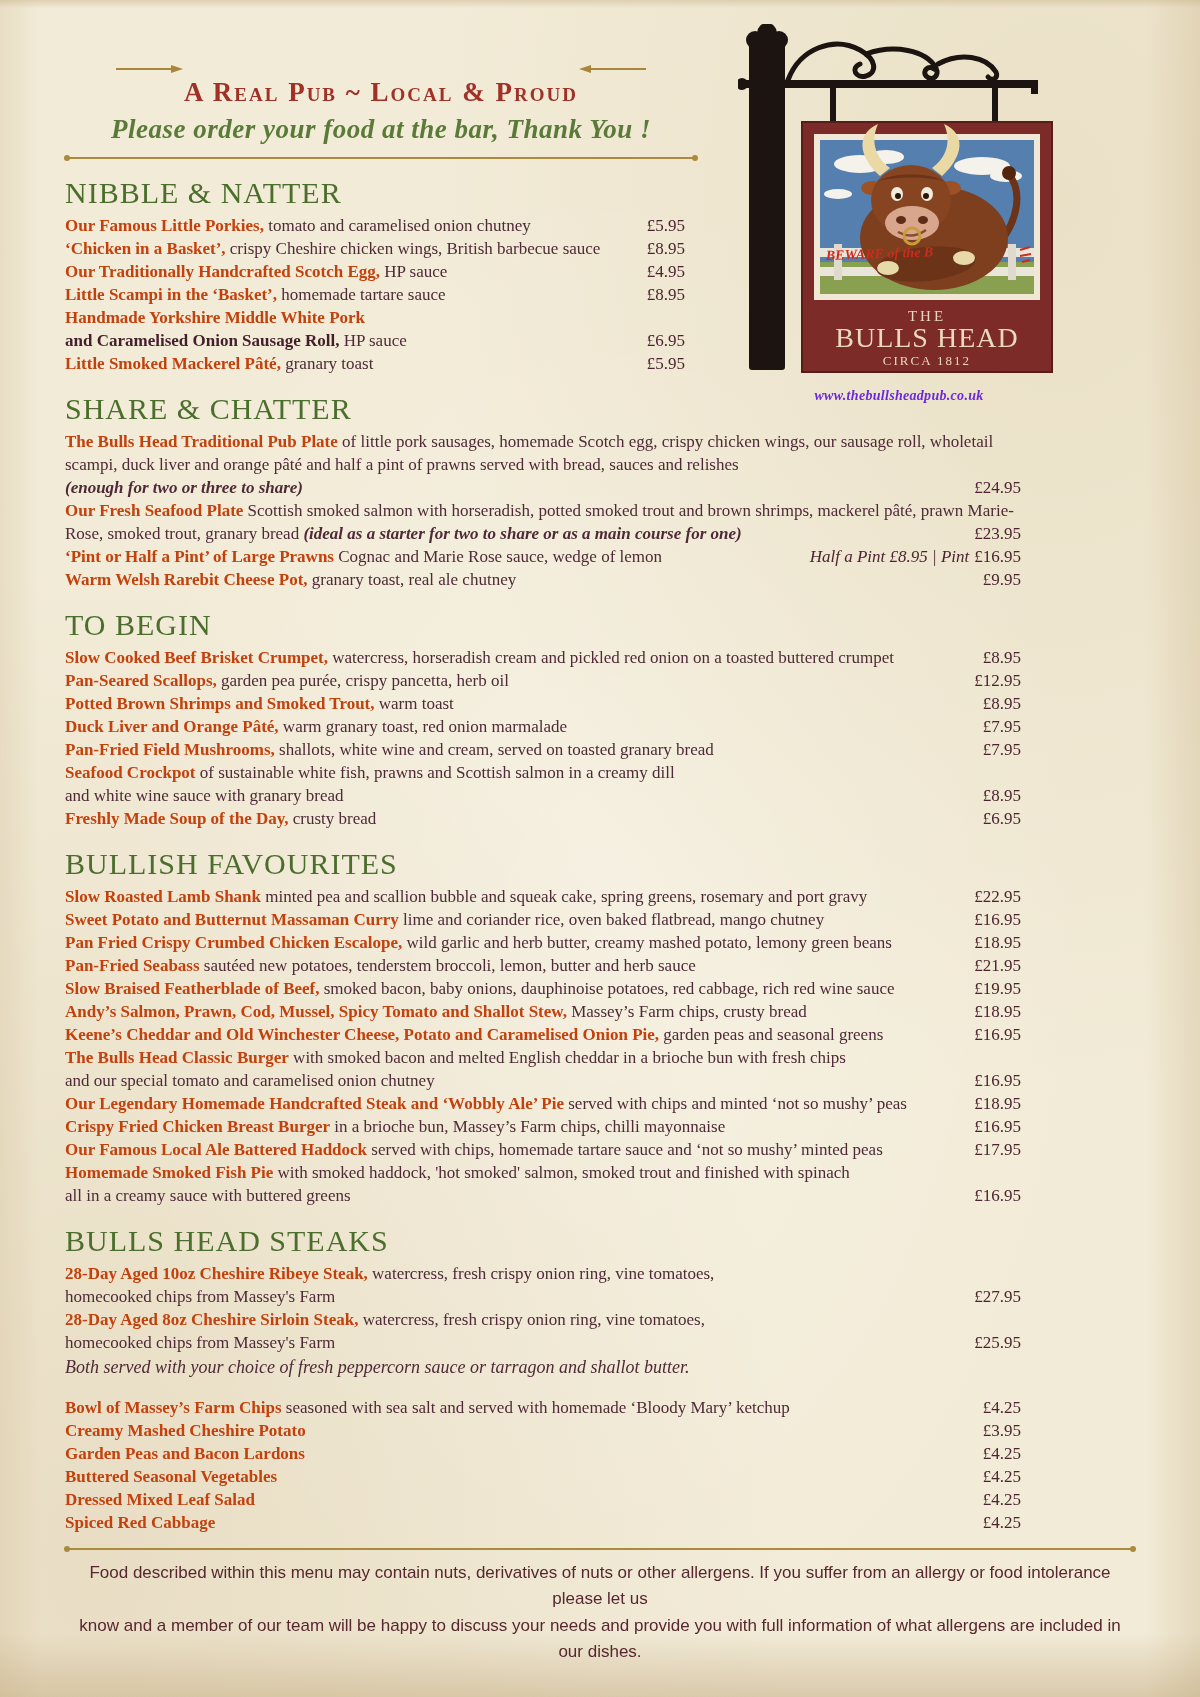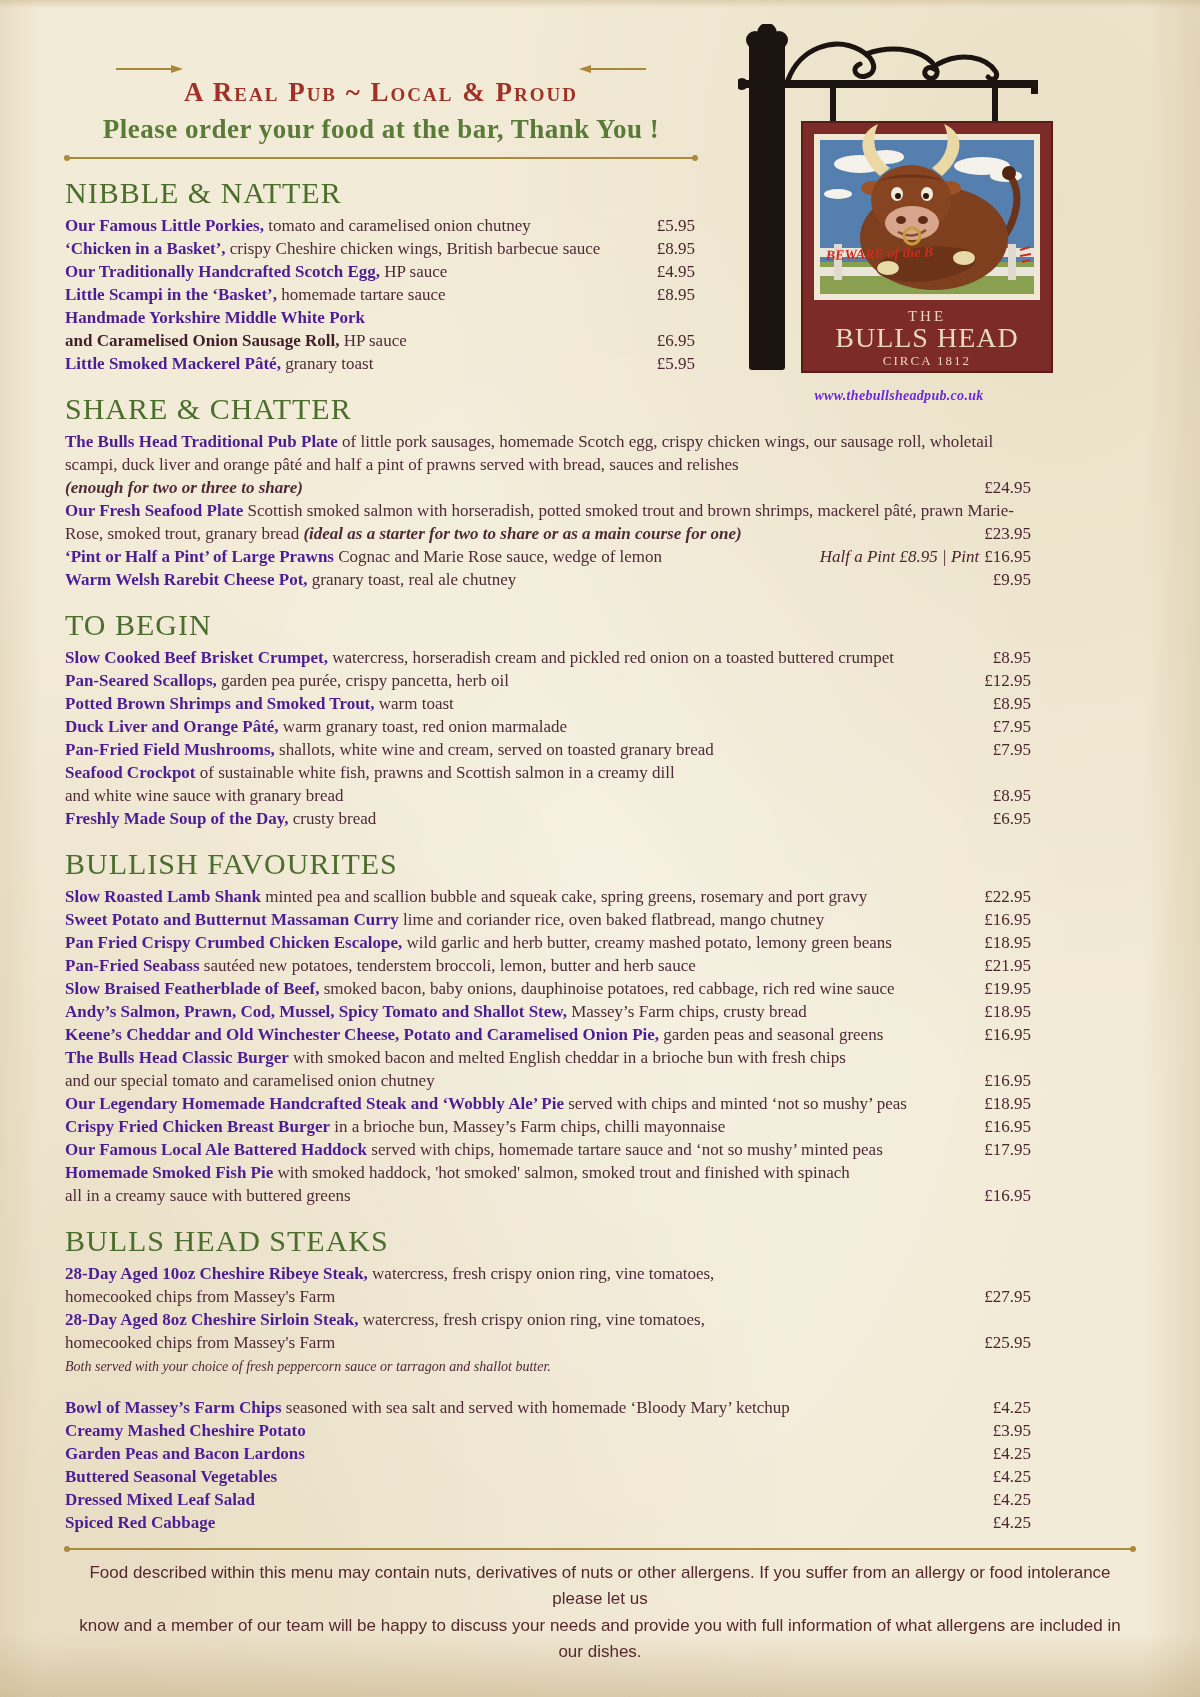--- a/index.html
+++ b/index.html
@@ -18,46 +18,46 @@
   }
   .hdr{margin:30px 0 0 65px;width:632px;text-align:center;}
   .title{margin:0;font-size:50px;font-weight:normal;color:#4b1b22;letter-spacing:1px;line-height:1.04;white-space:nowrap;}
   .title .tat{font-style:italic;color:#9e2b21;font-size:39px;letter-spacing:0;padding:0 2px;}
   .tagline-row{display:flex;align-items:center;justify-content:center;gap:12px;margin-top:4px;}
   .tagline-text{font-variant:small-caps;font-weight:bold;font-size:27px;letter-spacing:2px;color:#9f3127;white-space:nowrap;margin-top:47px;}
   .orn{display:inline-block;width:56px;height:2px;background:#a8873b;position:relative;}
   .orn::after{content:"";position:absolute;top:-3px;width:0;height:0;border-top:4px solid transparent;border-bottom:4px solid transparent;}
   .orn-l::after{right:-11px;border-left:12px solid #a8873b;}
   .orn-r::after{left:-11px;border-right:12px solid #a8873b;}
-  .script{margin-top:6px;font-size:27px;font-weight:bold;color:#5a7a38;letter-spacing:.5px;white-space:nowrap;}
+  .script{margin-top:6px;font-size:27px;font-style:italic;font-weight:bold;color:#5a7a38;letter-spacing:.5px;white-space:nowrap;}
   .gold-rule{height:2px;background:#ab8a3e;position:relative;margin-top:12px;}
   .gold-rule::before,.gold-rule::after{content:"";position:absolute;top:-2px;width:6px;height:6px;border-radius:50%;background:#ab8a3e;}
   .gold-rule::before{left:-1px;}
   .gold-rule::after{right:-1px;}
 
   
   .sign-wrap{position:absolute;left:738px;top:24px;width:322px;text-align:center;}
   .website{margin-top:8px;font-style:italic;font-weight:bold;font-size:14px;color:#6d28d9;letter-spacing:.3px;}
 
   
   .menu{margin:0 0 0 65px;width:972px;}
   .section{margin-top:17px;}
   .section-title{margin:13px 0 4px 0;font-size:30px;font-weight:normal;color:#4c6e2d;letter-spacing:1px;line-height:34px;}
   .items{}
   .item{position:relative;font-size:17px;line-height:23px;color:#4e2a37;}
   .section.narrow{width:636px;}
-  .i-name{font-weight:bold;color:#4c1d95;}
+  .i-name{font-weight:bold;color:#c2410c;}
   .i-desc{}
   .i-desc-it{font-style:italic;font-weight:bold;}
   .line2{display:block;}
   .i-name2{font-weight:bold;color:#431f2c;}
   .i-note{display:block;font-style:italic;font-weight:bold;}
-  .item-price{position:absolute;right:6px;bottom:0;white-space:nowrap;color:#4b2430;}
+  .item-price{position:absolute;right:16px;bottom:0;white-space:nowrap;color:#4b2430;}
   .p-it{font-style:italic;padding-right:5px;}
-  .section-note{font-size:14px;line-height:24px;font-style:italic;color:#4e2a37;margin-top:1px;}
+  .section-note{font-size:18px;line-height:24px;font-style:italic;color:#4e2a37;margin-top:1px;}
 
   
   .footer{margin:14px 65px 0;}
   .foot{margin:10px 0 0;text-align:center;font-family:"Liberation Sans",sans-serif;font-size:17px;line-height:1.55;color:#57272f;}
 </style>
 </head>
 <body>
 
 <div class="page">
 

